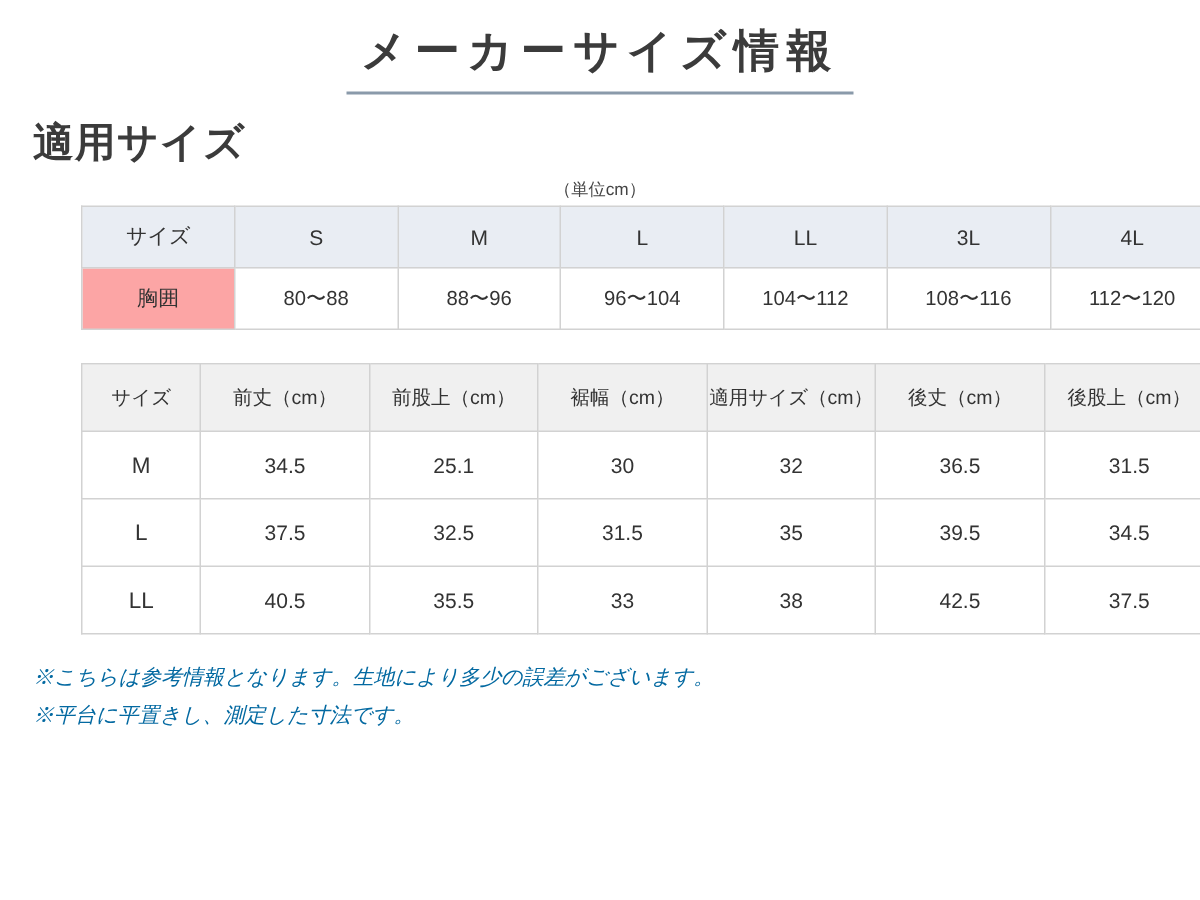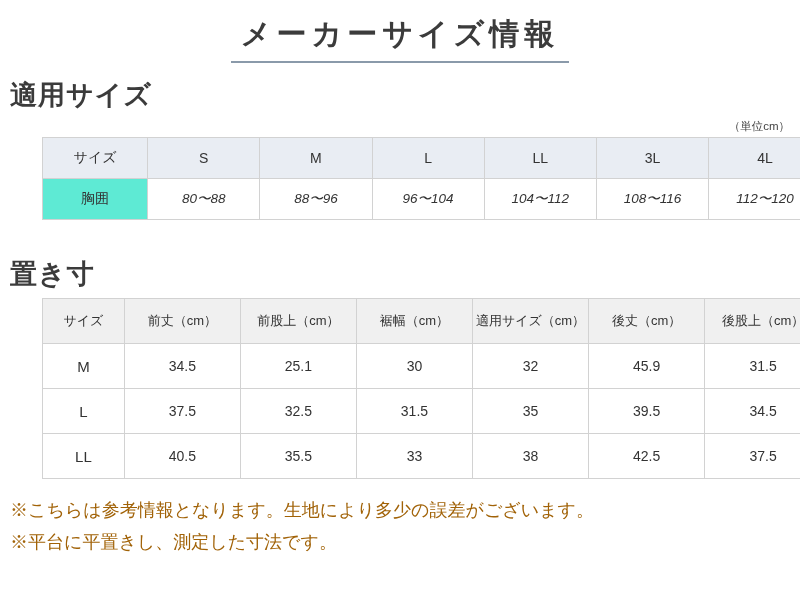--- a/index.html
+++ b/index.html
@@ -12,21 +12,21 @@
     background: #ffffff;
     font-family: "Liberation Sans", sans-serif;
     color: #333333;
     overflow: hidden;
   }
   .page {
     position: relative;
     width: 800px;
     height: 600px;
     box-sizing: border-box;
-    padding: 0 10px;
+    padding: 0 22px;
   }
   
   .main-title-wrap {
     text-align: center;
     padding-top: 14px;
   }
   .main-title {
     display: inline-block;
     font-size: 30px;
     font-weight: bold;
@@ -37,21 +37,21 @@
   }
   
   .section-heading {
     font-size: 27px;
     font-weight: bold;
     color: #3b3b3b;
     letter-spacing: 1px;
     margin: 14px 0 6px 0;
   }
   .unit-note {
-    text-align: right;
+    text-align: center;
     font-size: 11.5px;
     color: #444;
     margin-bottom: 3px;
   }
   
   table {
     border-collapse: collapse;
     width: 100%;
     table-layout: fixed;
     margin-left: 32px;
@@ -62,27 +62,26 @@
     text-align: center;
     font-size: 13.5px;
     color: #333;
     font-weight: normal;
   }
   table.t1 thead th {
     background: #e9edf3;
     font-size: 14px;
   }
   table.t1 tbody th {
-    background: #5eead4;
+    background: #fca5a5;
     font-size: 14px;
     font-weight: normal;
   }
   table.t1 tbody td {
     background: #ffffff;
-    font-style: italic;
   }
   
   table.t2 td, table.t2 th {
     border: 1px solid #d2d2d2;
     height: 42px;
     text-align: center;
     font-size: 14px;
     color: #333;
     font-weight: normal;
   }
@@ -96,23 +95,24 @@
   }
   table.t2 tbody td.sizecell {
     font-size: 15px;
   }
   .spacer-1 { height: 22px; }
   
   .notes {
     margin-top: 16px;
   }
   .notes div {
-    font-size: 18px;
-    color: #a16207;
+    font-size: 14px;
+    color: #0369a1;
     line-height: 1.75;
+    font-style: italic;
   }
 </style>
 </head>
 <body>
 
 <div class="page">
 
   <div class="main-title-wrap">
     <div class="main-title">メーカーサイズ情報</div>
   </div>
@@ -149,21 +149,20 @@
         <td>96〜104</td>
         <td>104〜112</td>
         <td>108〜116</td>
         <td>112〜120</td>
       </tr>
     </tbody>
   </table>
 
   <div class="spacer-1"></div>
 
-  <div class="section-heading">置き寸</div>
 
   <table class="t2">
     <colgroup>
       <col style="width:10.5%">
       <col style="width:14.9%">
       <col style="width:14.9%">
       <col style="width:14.9%">
       <col style="width:14.9%">
       <col style="width:14.9%">
       <col style="width:15%">
@@ -179,21 +178,21 @@
         <th>後股上（cm）</th>
       </tr>
     </thead>
     <tbody>
       <tr>
         <td class="sizecell">M</td>
         <td>34.5</td>
         <td>25.1</td>
         <td>30</td>
         <td>32</td>
-        <td>45.9</td>
+        <td>36.5</td>
         <td>31.5</td>
       </tr>
       <tr>
         <td class="sizecell">L</td>
         <td>37.5</td>
         <td>32.5</td>
         <td>31.5</td>
         <td>35</td>
         <td>39.5</td>
         <td>34.5</td>

